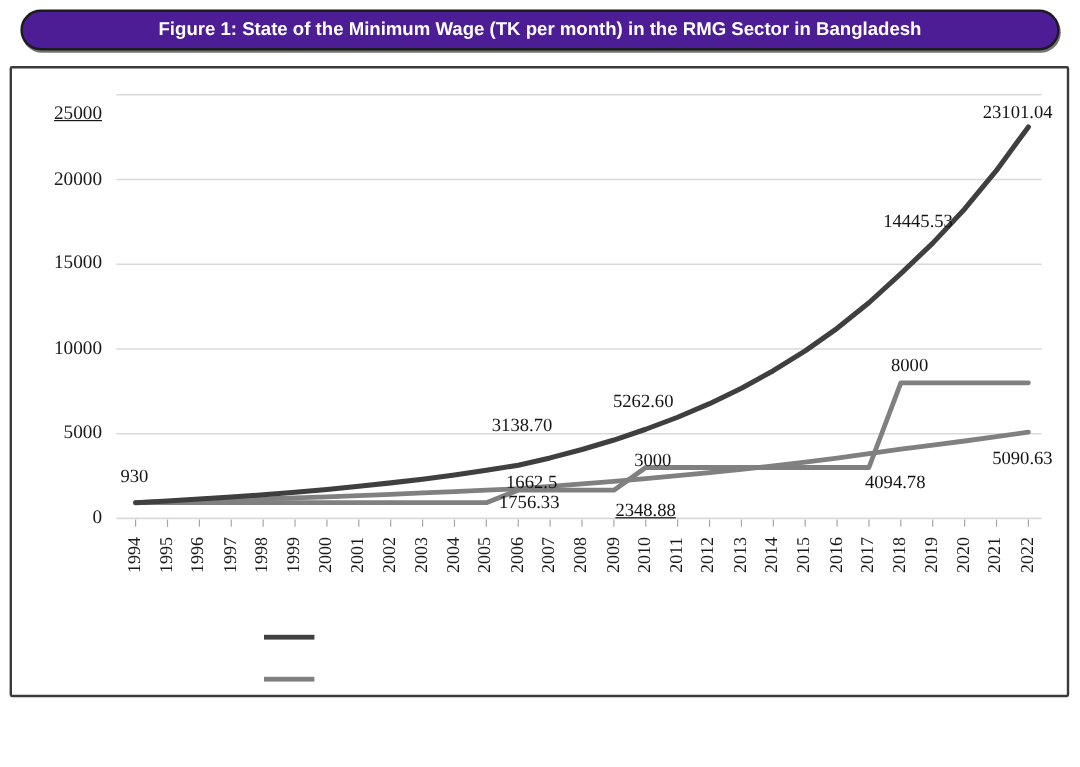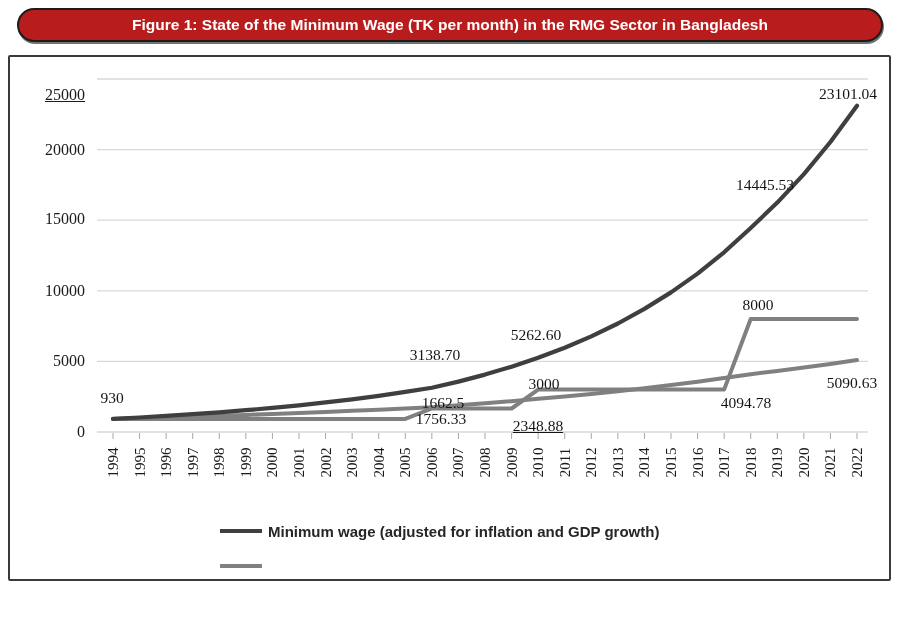--- a/index.html
+++ b/index.html
@@ -1,19 +1,19 @@
 <!DOCTYPE html>
 <html><head>
 <meta charset="utf-8">
 <style>
   html,body{margin:0;padding:0;background:#ffffff;}
   .page{position:relative;width:900px;height:639px;background:#ffffff;overflow:hidden;
         font-family:"Liberation Sans",sans-serif;}
   .title-bar{position:absolute;left:17px;top:8px;width:862px;height:30px;
-        background:#b91c1c;border:2px solid #1c1c1c;border-radius:17px;
+        background:#4c1d95;border:2px solid #1c1c1c;border-radius:17px;
         box-shadow:1px 2px 0 rgba(0,0,0,0.55);
         color:#ffffff;font-weight:bold;font-size:15.5px;line-height:30px;text-align:center;}
   .chart-panel{position:absolute;left:8px;top:55px;width:879px;height:522px;
         background:#ffffff;border:2px solid #3a3a3a;border-radius:2px;}
   #chart-svg{position:absolute;left:0;top:0;width:900px;height:639px;pointer-events:none;}
   .ylab{position:absolute;width:62px;text-align:right;
         font-family:"Liberation Serif",serif;font-size:16px;color:#1a1a1a;}
   .xlab{position:absolute;width:50px;text-align:center;transform:rotate(-90deg);
         font-family:"Liberation Serif",serif;font-size:15px;color:#1a1a1a;line-height:15px;}
   .anno{position:absolute;width:120px;text-align:center;
@@ -123,21 +123,20 @@
       <div class="anno" style="left: 698px; top: 296px;">8000</div>
       <div class="anno" style="left: 686px; top: 394px;">4094.78</div>
       <div class="anno" style="left: 705px; top: 176px;">14445.53</div>
       <div class="anno" style="left: 788px; top: 85px;">23101.04</div>
       <div class="anno" style="left: 792px; top: 374px;">5090.63</div>
     </div>
 
   <div class="legend">
     <div class="legend-row">
       <div class="legend-dash" style="background: rgb(63, 63, 63);"></div>
-      <div class="legend-text">Minimum wage (adjusted for inflation and GDP growth)</div>
     </div>
     <div class="legend-row">
       <div class="legend-dash" style="background: rgb(128, 128, 128);"></div>
     </div>
   </div>
 
 
 </div>
 
 </body></html>

